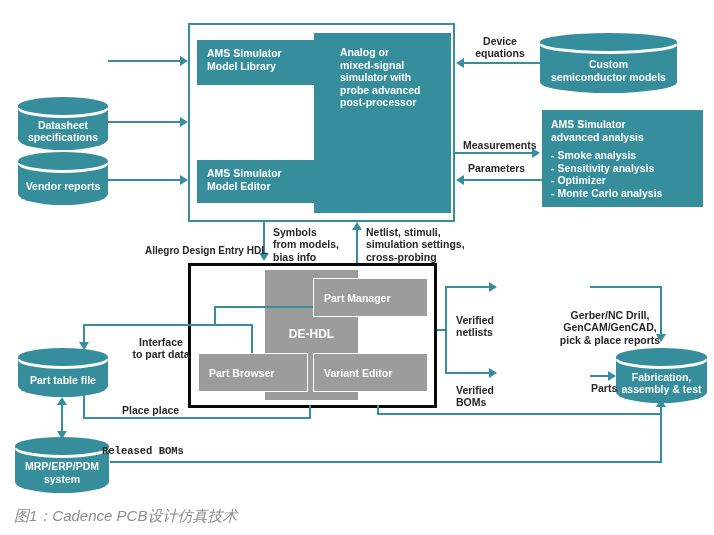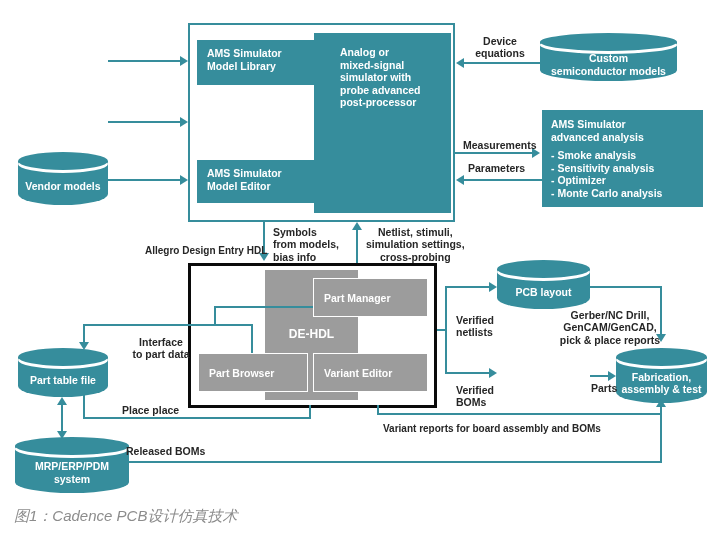--- a/index.html
+++ b/index.html
@@ -55,33 +55,40 @@
 mixed-signal
 simulator with
 probe advanced
 post-processor</div>
   <div class="tealbox pre" style="left:197px;top:160px;width:134px;height:43px;padding:7px 6px 0 10px;">AMS Simulator
 Model Editor</div>
 
   <div class="hl" style="left:108px;top:60px;width:74px;"></div>
   <div class="tr" style="left:180px;top:56px;"></div>
 
+  <div class="cyl" style="left:18px;top:97px;width:90px;height:53px;">
+    <div class="cyl-body"></div>
+    <div class="cyl-white"></div>
+    <div class="cyl-top"></div>
+    <div class="cyl-txt pre">Datasheet
+specifications</div>
+  </div>
   <div class="hl" style="left:108px;top:121px;width:74px;"></div>
   <div class="tr" style="left:180px;top:117px;"></div>
 
   <div class="cyl" style="left:18px;top:152px;width:90px;height:53px;">
     <div class="cyl-body"></div>
     <div class="cyl-white"></div>
     <div class="cyl-top"></div>
-    <div class="cyl-txt pre">Vendor models</div>
+    <div class="cyl-txt pre">Vendor reports</div>
   </div>
   <div class="hl" style="left:108px;top:179px;width:74px;"></div>
   <div class="tr" style="left:180px;top:175px;"></div>
 
-  <div class="cyl" style="left:540px;top:33px;width:137px;height:48px;text-decoration:underline;">
+  <div class="cyl" style="left:540px;top:33px;width:137px;height:60px;text-decoration:underline;">
     <div class="cyl-body"></div>
     <div class="cyl-white"></div>
     <div class="cyl-top"></div>
     <div class="cyl-txt pre">Custom
 semiconductor models</div>
   </div>
   <div class="lbl pre" style="left:462px;top:35px;width:76px;text-align:center;">Device
 equations</div>
   <div class="hl" style="left:464px;top:62px;width:76px;"></div>
   <div class="tl" style="left:456px;top:58px;"></div>
@@ -101,21 +108,21 @@
   <div class="hl" style="left:464px;top:179px;width:78px;"></div>
   <div class="tl" style="left:456px;top:175px;"></div>
 
   <div class="vl" style="left:263px;top:222px;height:32px;"></div>
   <div class="td" style="left:259px;top:253px;"></div>
   <div class="lbl pre" style="left:273px;top:226px;">Symbols
 from models,
 bias info</div>
   <div class="vl" style="left:356px;top:230px;height:33px;"></div>
   <div class="tu" style="left:352px;top:222px;"></div>
-  <div class="lbl pre" style="left:366px;top:226px;text-align:center;">Netlist, stimuli,
+  <div class="lbl pre" style="left:366px;top:226px;">Netlist, stimuli,
 simulation settings,
 cross-probing</div>
 
   <div class="lbl" style="left:145px;top:245px;font-size:10px;">Allegro Design Entry HDL</div>
   <div class="blackframe" style="left:188px;top:263px;width:249px;height:145px;"></div>
   <div class="grayblock" style="left:265px;top:270px;width:93px;height:130px;"></div>
   <div class="grayblock" style="left:265px;top:327px;width:93px;text-align:center;font-size:12px;background:none;z-index:4;">DE-HDL</div>
   <div class="grayblock graylab" style="left:313px;top:278px;width:115px;height:39px;">Part Manager</div>
   <div class="grayblock graylab" style="left:313px;top:353px;width:115px;height:39px;">Variant Editor</div>
   <div class="grayblock graylab" style="left:198px;top:353px;width:110px;height:39px;">Part Browser</div>
@@ -138,26 +145,20 @@
   <div class="vl" style="left:445px;top:286px;height:88px;"></div>
   <div class="hl" style="left:445px;top:286px;width:44px;"></div>
   <div class="tr" style="left:489px;top:282px;"></div>
   <div class="hl" style="left:445px;top:372px;width:44px;"></div>
   <div class="tr" style="left:489px;top:368px;"></div>
   <div class="lbl pre" style="left:456px;top:314px;">Verified
 netlists</div>
   <div class="lbl pre" style="left:456px;top:384px;">Verified
 BOMs</div>
 
-  <div class="cyl" style="left:497px;top:260px;width:93px;height:49px;">
-    <div class="cyl-body"></div>
-    <div class="cyl-white"></div>
-    <div class="cyl-top"></div>
-    <div class="cyl-txt pre">PCB layout</div>
-  </div>
   <div class="hl" style="left:590px;top:286px;width:72px;"></div>
   <div class="vl" style="left:660px;top:286px;height:48px;"></div>
   <div class="td" style="left:656px;top:334px;"></div>
   <div class="lbl pre" style="left:555px;top:309px;width:110px;text-align:center;">Gerber/NC Drill,
 GenCAM/GenCAD,
 pick &amp; place reports</div>
 
   <div class="hl" style="left:590px;top:375px;width:19px;"></div>
   <div class="tr" style="left:608px;top:371px;"></div>
   <div class="lbl" style="left:591px;top:382px;">Parts</div>
@@ -167,34 +168,33 @@
     <div class="cyl-white"></div>
     <div class="cyl-top"></div>
     <div class="cyl-txt pre">Fabrication,
 assembly &amp; test</div>
   </div>
 
   <div class="vl" style="left:377px;top:405px;height:10px;"></div>
   <div class="hl" style="left:377px;top:413px;width:285px;"></div>
   <div class="vl" style="left:660px;top:407px;height:56px;"></div>
   <div class="tu" style="left:656px;top:399px;"></div>
-  <div class="lbl" style="left:383px;top:423px;font-size:10px;">Variant reports for board assembly and BOMs</div>
   <div class="hl" style="left:110px;top:461px;width:552px;"></div>
-  <div class="lbl" style="left:126px;top:445px;">Released BOMs</div>
+  <div class="lbl" style="left:102px;top:445px;font-family:Liberation Mono, monospace;">Released BOMs</div>
 
   <div class="cyl" style="left:18px;top:348px;width:90px;height:49px;">
     <div class="cyl-body"></div>
     <div class="cyl-white"></div>
     <div class="cyl-top"></div>
     <div class="cyl-txt pre">Part table file</div>
   </div>
   <div class="vl" style="left:61px;top:404px;height:29px;"></div>
   <div class="tu" style="left:57px;top:397px;"></div>
   <div class="td" style="left:57px;top:431px;"></div>
-  <div class="cyl" style="left:15px;top:437px;width:114px;height:56px;">
+  <div class="cyl" style="left:15px;top:437px;width:94px;height:56px;">
     <div class="cyl-body"></div>
     <div class="cyl-white"></div>
     <div class="cyl-top"></div>
     <div class="cyl-txt pre">MRP/ERP/PDM
 system</div>
   </div>
 
   <div class="caption" style="left:14px;top:507px;">图1：Cadence PCB设计仿真技术</div>
 
 </div>

